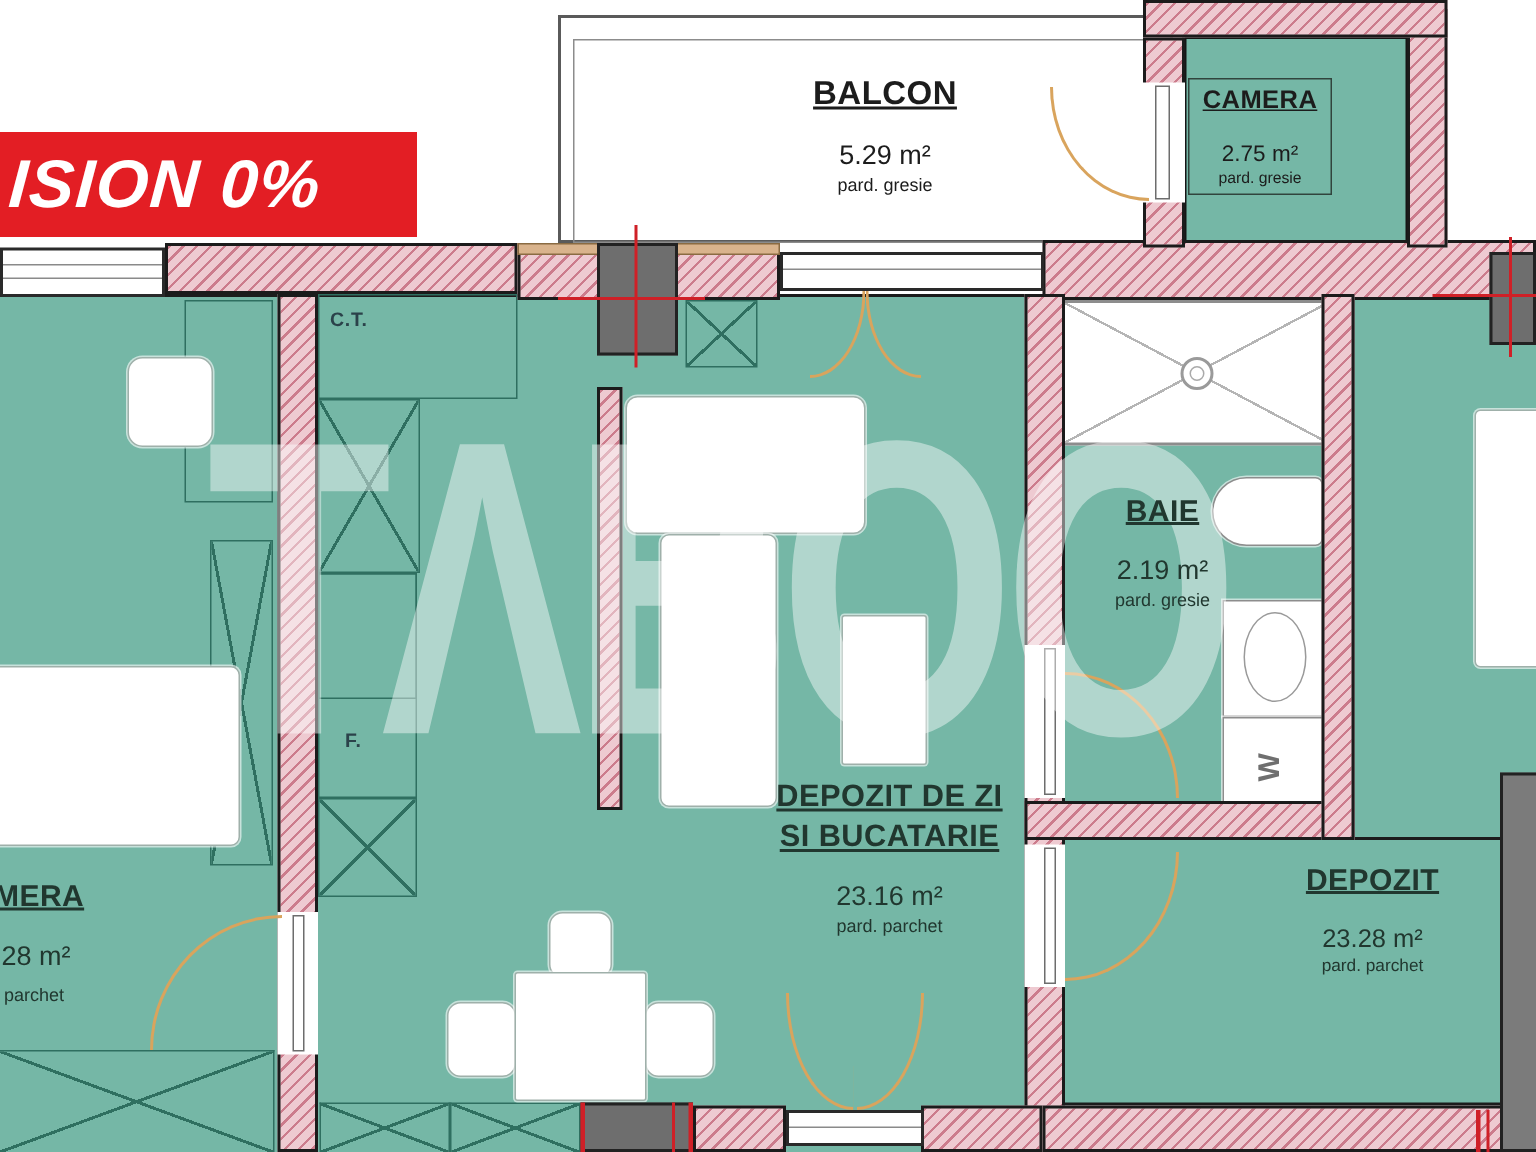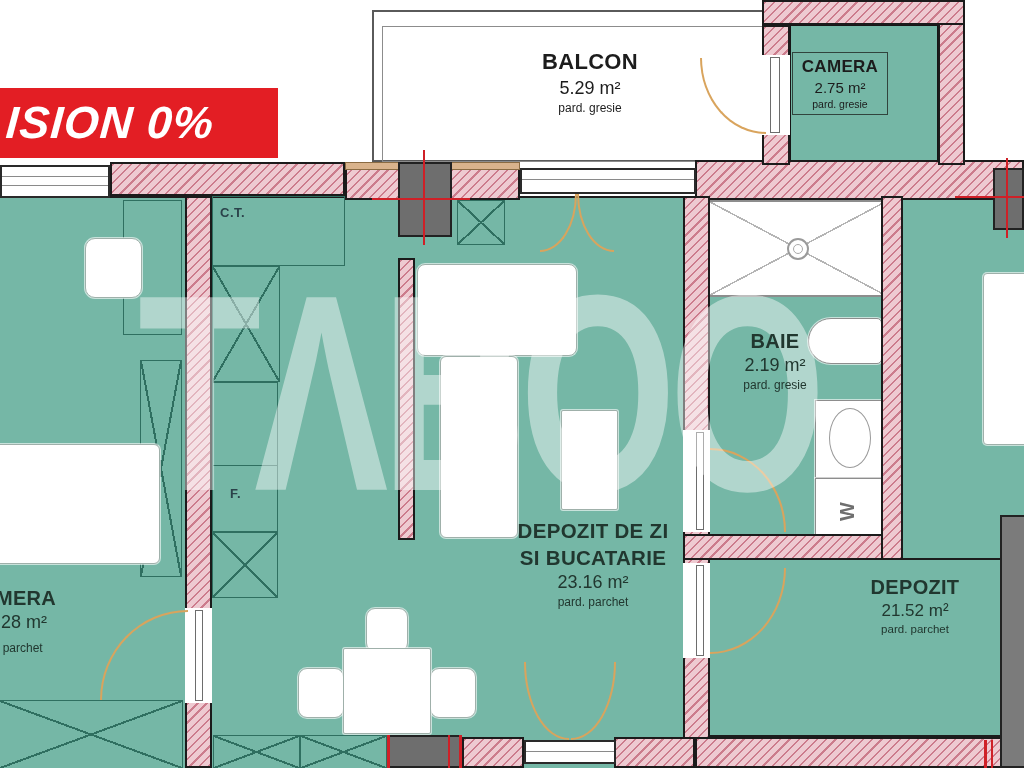--- a/index.html
+++ b/index.html
@@ -25,22 +25,22 @@
   .shower{position:absolute;z-index:2;background:#fff;border:2px solid #8d8d8d;background-image:
       linear-gradient(to top right, transparent calc(50% - .8px), #b5b5b5 calc(50% - .8px), #b5b5b5 calc(50% + .8px), transparent calc(50% + .8px)),
       linear-gradient(to bottom right, transparent calc(50% - .8px), #b5b5b5 calc(50% - .8px), #b5b5b5 calc(50% + .8px), transparent calc(50% + .8px));}
   .drain{position:absolute;left:50%;top:50%;width:22px;height:22px;margin:-11px 0 0 -11px;
       border:2px solid #9a9a9a;border-radius:50%;background:#fff;z-index:2;}
   .drain::after{content:"";position:absolute;inset:4px;border:1px solid #aaa;border-radius:50%;}
   .shaft{position:absolute;z-index:4;background:#6e6e6e;border:2px solid #222;}
   .redline{position:absolute;z-index:4;background:var(--accent-red,#cf2027);}
   .rail{position:absolute;z-index:1;border:2px solid #5a5a5a;background:transparent;}
   .rlabel{position:absolute;z-index:7;text-align:center;color:#21372f;}
-  .rname{font-weight:bold;font-size:20px;letter-spacing:.3px;line-height:1.3;}
-  .rarea{font-size:18px;margin-top:1px;}
+  .rname{font-weight:bold;font-size:20px;letter-spacing:.3px;line-height:1.3;text-decoration:underline;}
+  .rarea{font-size:18px;margin-top:16px;}
   .rfloor{font-size:12px;margin-top:2px;}
   .anno{position:absolute;z-index:7;font-weight:bold;font-size:13px;color:#2b424a;letter-spacing:.5px;}
   #wm-center{position:absolute;left:138px;top:253px;z-index:6;font-weight:bold;font-size:280px;
       line-height:1;letter-spacing:-10px;color:rgba(255,255,255,.44);
       transform:scaleX(.72);transform-origin:0 0;white-space:nowrap;pointer-events:none;}
   #banner{position:absolute;left:0;top:88px;width:278px;height:70px;z-index:9;
       background:var(--banner-bg,#e31e24);display:flex;align-items:center;}
   #banner span{color:#fff;font-weight:bold;font-style:italic;font-size:45px;
       letter-spacing:1px;padding-left:6px;transform:skewX(-4deg);}
   #sitemark{position:absolute;left:812px;top:716px;width:212px;height:52px;z-index:9;
@@ -183,21 +183,21 @@
   </div>
 
   <div class="rlabel" style="left:505px;top:518px;width:176px;">
     <div class="rname" style="font-size:20.5px;">DEPOZIT DE ZI SI BUCATARIE</div>
     <div class="rarea">23.16 m²</div>
     <div class="rfloor">pard. parchet</div>
   </div>
 
   <div class="rlabel" style="left:845px;top:574px;width:140px;">
     <div class="rname">DEPOZIT</div>
-    <div class="rarea" style="font-size:17px;">21.52 m²</div>
+    <div class="rarea" style="font-size:17px;">23.28 m²</div>
     <div class="rfloor" style="font-size:11.5px;">pard. parchet</div>
   </div>
 
   <div class="rlabel" style="left:-4px;top:585px;width:170px;text-align:left;">
     <div class="rname">MERA</div>
     <div class="rarea">.28 m²</div>
     <div class="rfloor" style="margin-top:8px;">. parchet</div>
   </div>
 
   <div class="anno" style="left:220px;top:205px;">C.T.</div>

